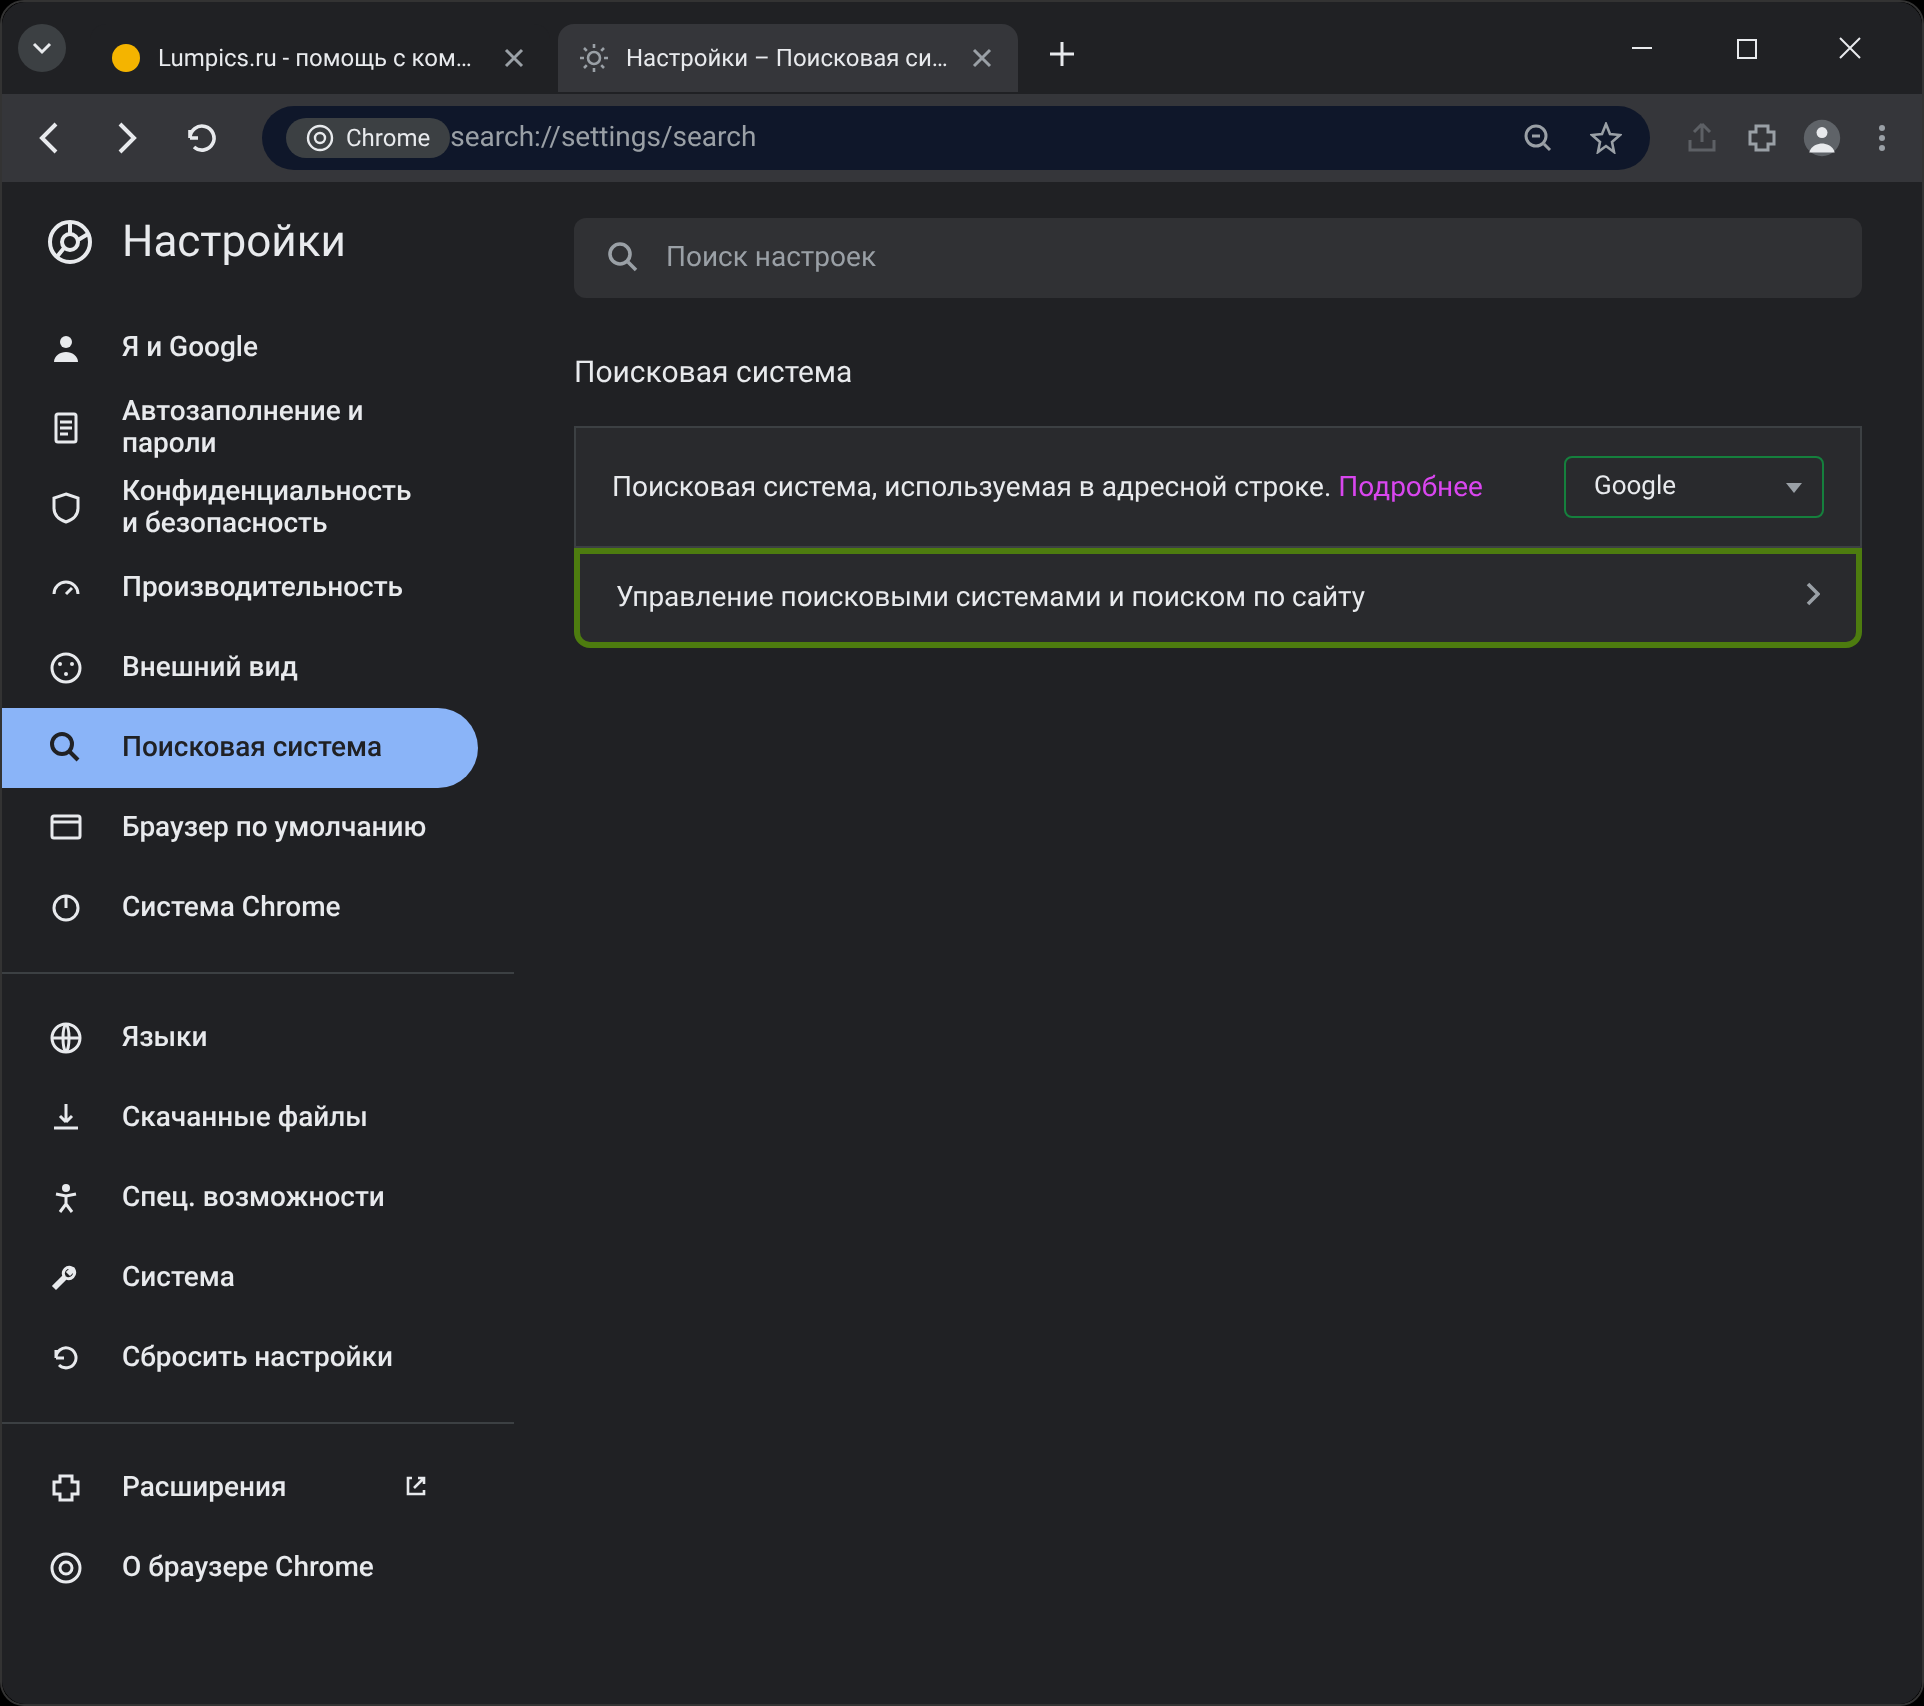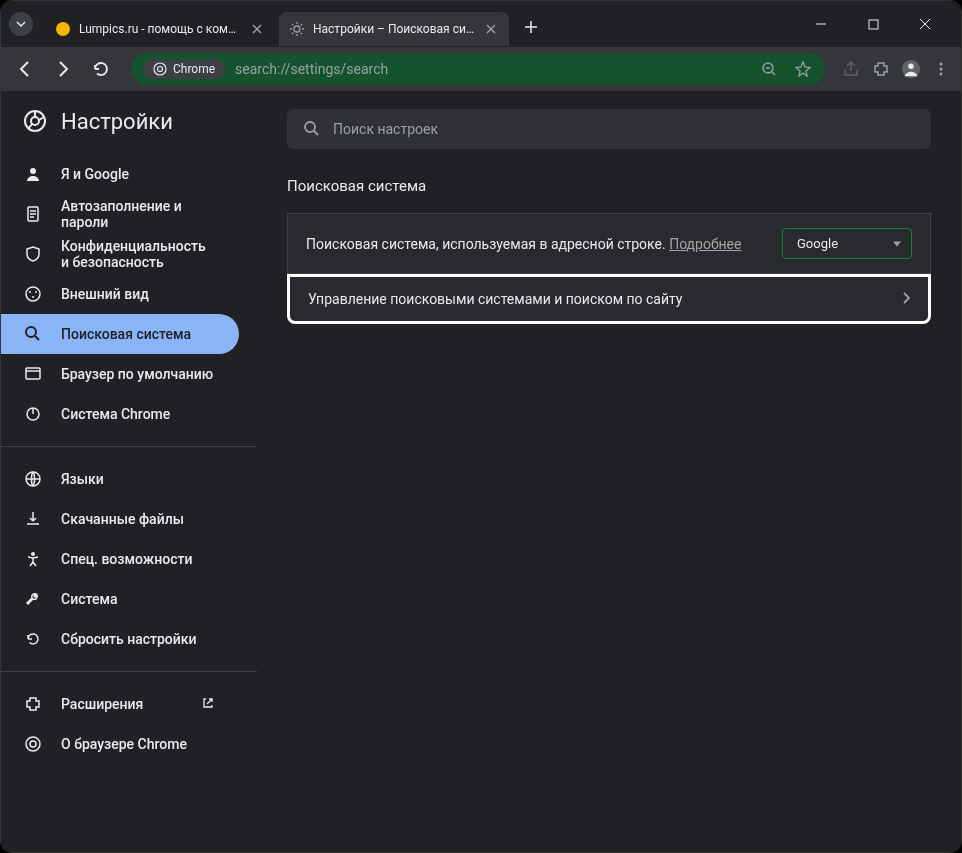--- a/index.html
+++ b/index.html
@@ -11,21 +11,21 @@
 .tab.active{background:#35363a}
 .tab.inactive{background:#202124}
 .tab-favicon{width:16px;height:16px;flex-shrink:0}
 .tab-title{color:#e8eaed;font-size:12px;white-space:nowrap;overflow:hidden;text-overflow:ellipsis;flex:1}
 .tab-close{width:16px;height:16px;color:#9aa0a6;cursor:pointer;flex-shrink:0}
 .new-tab{width:28px;height:28px;display:flex;align-items:center;justify-content:center;color:#e8eaed;cursor:pointer;margin-left:4px;margin-top:6px}
 .window-controls{margin-left:auto;display:flex;gap:12px;padding-right:8px}
 .wc{width:40px;height:32px;display:flex;align-items:center;justify-content:center;color:#e8eaed;cursor:pointer}
 .toolbar{height:44px;background:#35363a;display:flex;align-items:center;padding:0 10px;gap:10px}
 .nav-btn{width:28px;height:28px;display:flex;align-items:center;justify-content:center;color:#e8eaed;cursor:pointer;border-radius:50%}
-.addr-bar{flex:1;height:32px;background:#14532d;border-radius:16px;display:flex;align-items:center;padding:0 12px;gap:10px;margin:0 6px}
+.addr-bar{flex:1;height:32px;background:#0f172a;border-radius:16px;display:flex;align-items:center;padding:0 12px;margin:0 6px}
 .chrome-chip{background:#3c4043;border-radius:12px;padding:3px 10px;display:flex;align-items:center;gap:6px;color:#e8eaed;font-size:12px}
 .addr-text{color:#9aa0a6;font-size:14px;flex:1}
 .addr-icons{display:flex;gap:14px;margin-left:auto}
 .tb-icon{width:20px;height:20px;color:#9aa0a6;cursor:pointer;display:flex;align-items:center;justify-content:center}
 .content{flex:1;background:#202124;display:flex;overflow:hidden}
 .sidebar{width:256px;padding:18px 0;overflow-y:auto}
 .sb-header{display:flex;gap:14px;padding:0 22px 20px}
 .sb-header svg{width:24px;height:24px}
 .sb-title{color:#e8eaed;font-size:22px;font-weight:400}
 .sb-item{height:40px;display:flex;align-items:center;gap:18px;padding:0 22px;color:#e8eaed;font-size:14px;font-weight:500;cursor:pointer;border-radius:0 20px 20px 0;margin-right:18px}
@@ -34,23 +34,23 @@
 .sb-sep{height:1px;background:#3c4043;margin:12px 0}
 .sb-item .ext-icon{margin-left:auto;width:16px;height:16px}
 .main{flex:1;padding:18px 30px;overflow-y:auto}
 .search-settings{height:40px;background:#303134;border-radius:6px;display:flex;align-items:center;padding:0 16px;gap:12px;max-width:680px}
 .search-settings input{background:transparent;border:none;outline:none;color:#e8eaed;font-size:14px;flex:1}
 .search-settings input::placeholder{color:#9aa0a6}
 .section{max-width:680px;margin-top:28px}
 .section-title{color:#e8eaed;font-size:15px;margin-bottom:18px;font-weight:400}
 .row{background:#292a2d;border:1px solid #3c4043;display:flex;align-items:center;padding:14px 18px;font-size:14px;color:#e8eaed}
 .row:first-of-type{border-radius:8px 8px 0 0}
-.row.highlighted{border:3px solid #ffffff;border-radius:0 0 8px 8px;cursor:pointer}
+.row.highlighted{border:3px solid #4d7c0f;border-radius:0 0 8px 8px;cursor:pointer}
 .row-text{flex:1}
-.link{color:#a3a3a3;text-decoration:underline;cursor:pointer}
+.link{color:#d946ef;cursor:pointer}
 .dropdown{margin-left:20px;border:1px solid #15803d;border-radius:4px;padding:7px 30px 7px 14px;font-size:13px;color:#e8eaed;cursor:pointer;position:relative;min-width:130px}
 .dropdown::after{content:"";position:absolute;right:10px;top:50%;transform:translateY(-50%);border-left:4px solid transparent;border-right:4px solid transparent;border-top:5px solid #9aa0a6}
 .chevron{color:#9aa0a6;margin-left:12px}
 </style>
 </head>
 <body>
 
 <div class="window">
   <div class="titlebar">
     <div class="tab-dropdown">
@@ -198,20 +198,28 @@
           <span class="icon">
             <svg width="18" height="18" viewBox="0 0 18 18">
               <path d="M9 2l6 2v5c0 4-3 6-6 7-3-1-6-3-6-7V4z" fill="none" stroke="currentColor" stroke-width="1.5"></path>
             </svg>
           </span>
           <span>Конфиденциальность и безопасность</span>
         </div>
       <div class="sb-item">
           <span class="icon">
             <svg width="18" height="18" viewBox="0 0 18 18">
+              <path d="M3 12a6 6 0 0 1 12 0M9 12l3-3" fill="none" stroke="currentColor" stroke-width="1.5"></path>
+            </svg>
+          </span>
+          <span>Производительность</span>
+        </div>
+      <div class="sb-item">
+          <span class="icon">
+            <svg width="18" height="18" viewBox="0 0 18 18">
               <circle cx="9" cy="9" r="7" fill="none" stroke="currentColor" stroke-width="1.5"></circle>
               <circle cx="6" cy="7" r="1" fill="currentColor"></circle>
               <circle cx="12" cy="7" r="1" fill="currentColor"></circle>
               <circle cx="9" cy="12" r="1" fill="currentColor"></circle>
             </svg>
           </span>
           <span>Внешний вид</span>
         </div>
       <div class="sb-item active">
           <span class="icon">

